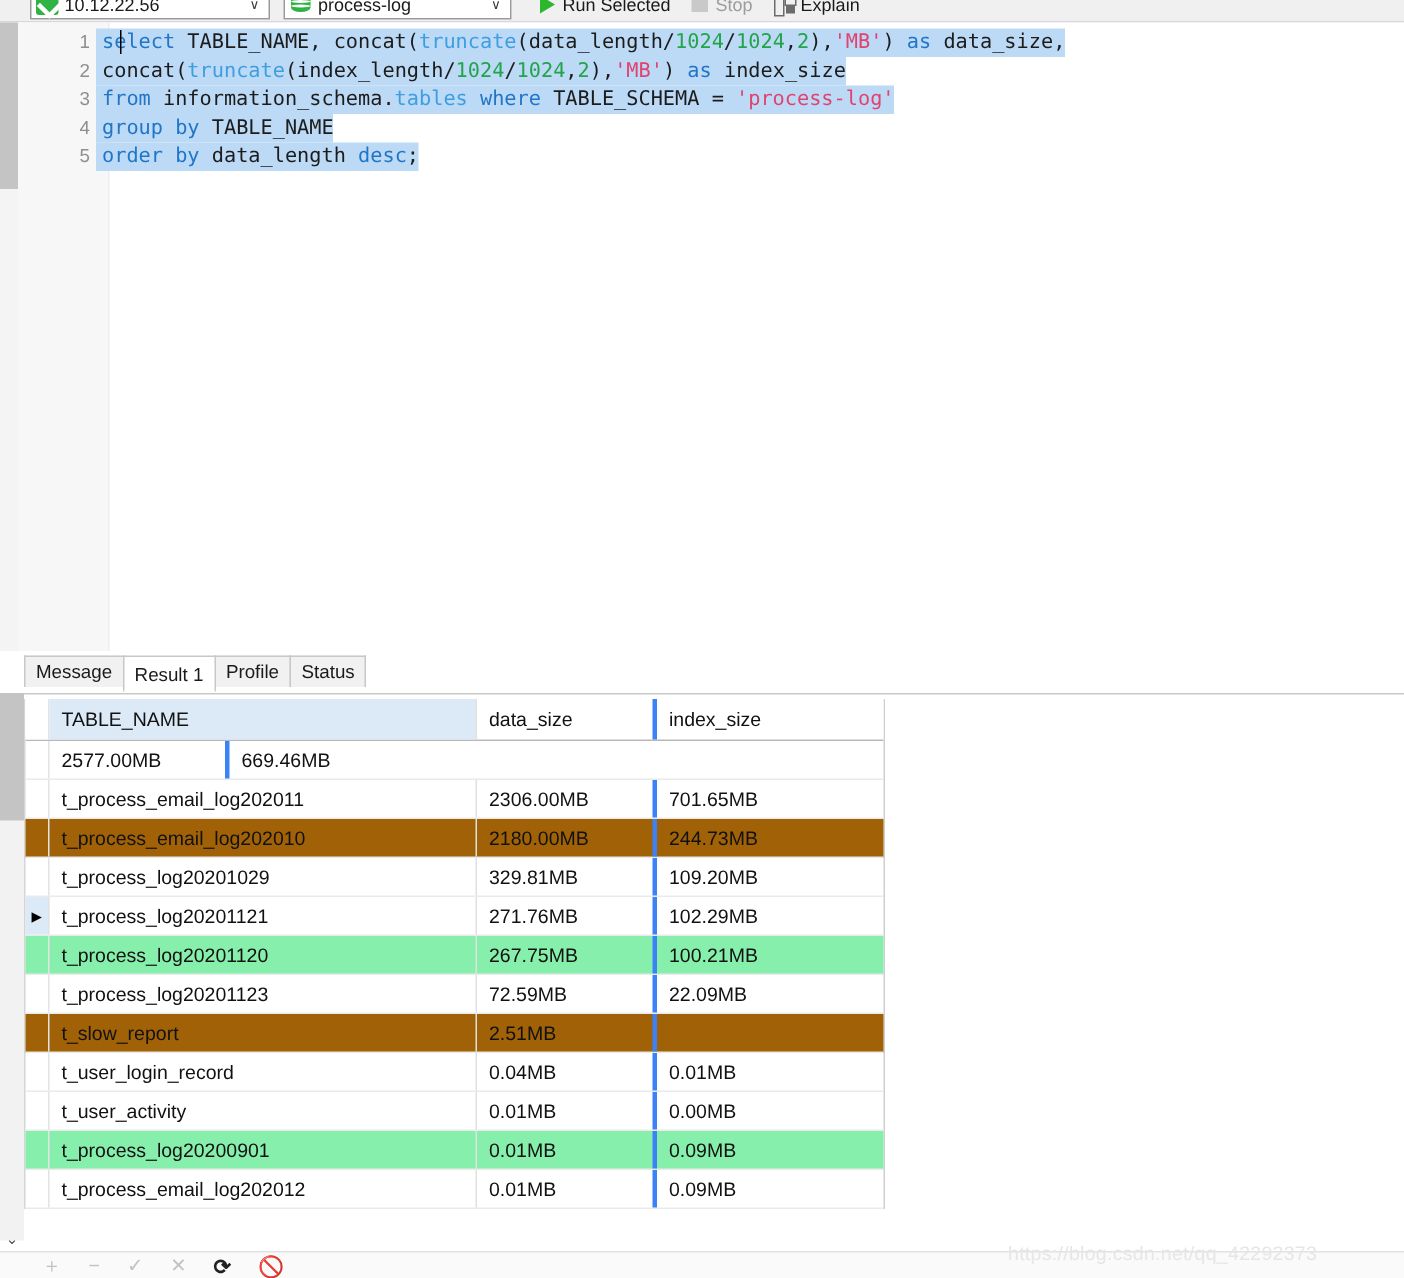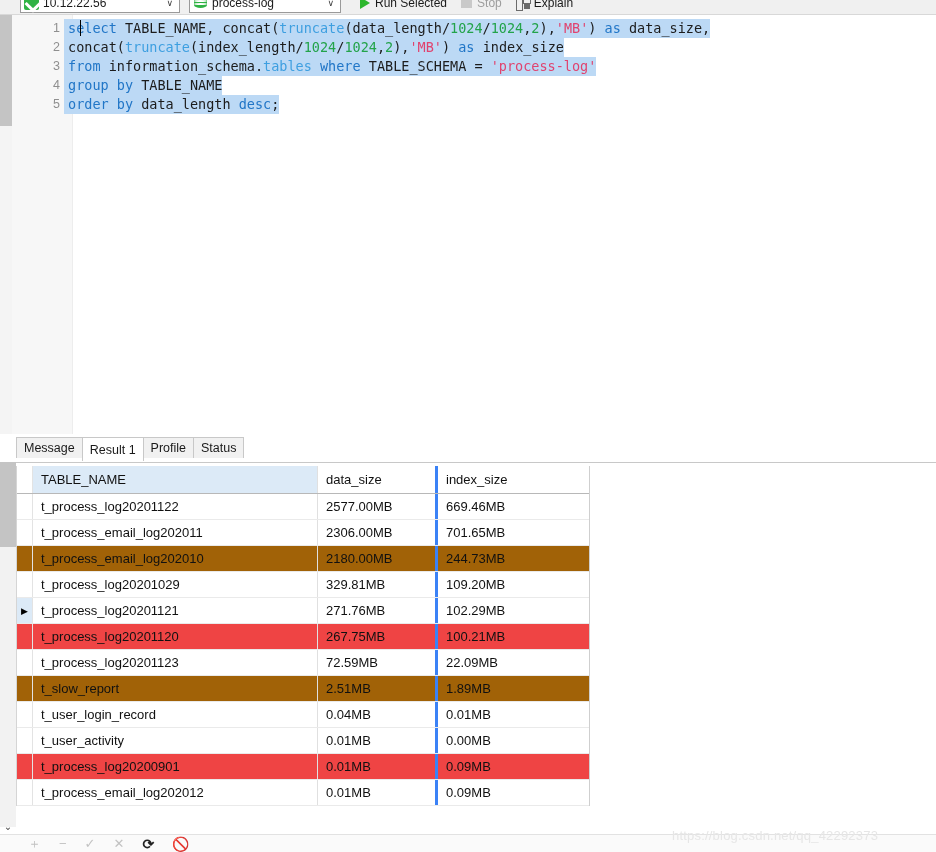--- a/index.html
+++ b/index.html
@@ -287,21 +287,21 @@
     height: 26px;
     align-items: center;
     border-bottom: 1px solid #eaeaea;
   }
   .grid-row.header {
     background: #ffffff;
     border-bottom: 1px solid #b8b8b8;
     height: 28px;
   }
   .grid-row.alt   { background: #a16207; }
-  .grid-row.sel2  { background: #ef4444; }
+  .grid-row.sel2  { background: #86efac; }
   .cell {
     font-size: 13px;
     color: #111111;
     padding-left: 8px;
     white-space: nowrap;
     overflow: hidden;
     height: 100%;
     display: flex;
     align-items: center;
   }
@@ -432,21 +432,20 @@
 
     <div class="grid" id="grid">
         <div class="grid-row header">
           <div class="cell c-ind"></div>
           <div class="cell c-name">TABLE_NAME</div>
           <div class="cell c-data">data_size</div>
           <div class="cell c-idx">index_size</div>
         </div>
         <div class="grid-row">
           <div class="cell c-ind"></div>
-          <div class="cell c-name">t_process_log20201122</div>
           <div class="cell c-data">2577.00MB</div>
           <div class="cell c-idx">669.46MB</div>
         </div>
         <div class="grid-row">
           <div class="cell c-ind"></div>
           <div class="cell c-name">t_process_email_log202011</div>
           <div class="cell c-data">2306.00MB</div>
           <div class="cell c-idx">701.65MB</div>
         </div>
         <div class="grid-row alt">
@@ -476,21 +475,20 @@
         <div class="grid-row">
           <div class="cell c-ind"></div>
           <div class="cell c-name">t_process_log20201123</div>
           <div class="cell c-data">72.59MB</div>
           <div class="cell c-idx">22.09MB</div>
         </div>
         <div class="grid-row alt">
           <div class="cell c-ind"></div>
           <div class="cell c-name">t_slow_report</div>
           <div class="cell c-data">2.51MB</div>
-          <div class="cell c-idx">1.89MB</div>
         </div>
         <div class="grid-row">
           <div class="cell c-ind"></div>
           <div class="cell c-name">t_user_login_record</div>
           <div class="cell c-data">0.04MB</div>
           <div class="cell c-idx">0.01MB</div>
         </div>
         <div class="grid-row">
           <div class="cell c-ind"></div>
           <div class="cell c-name">t_user_activity</div>

